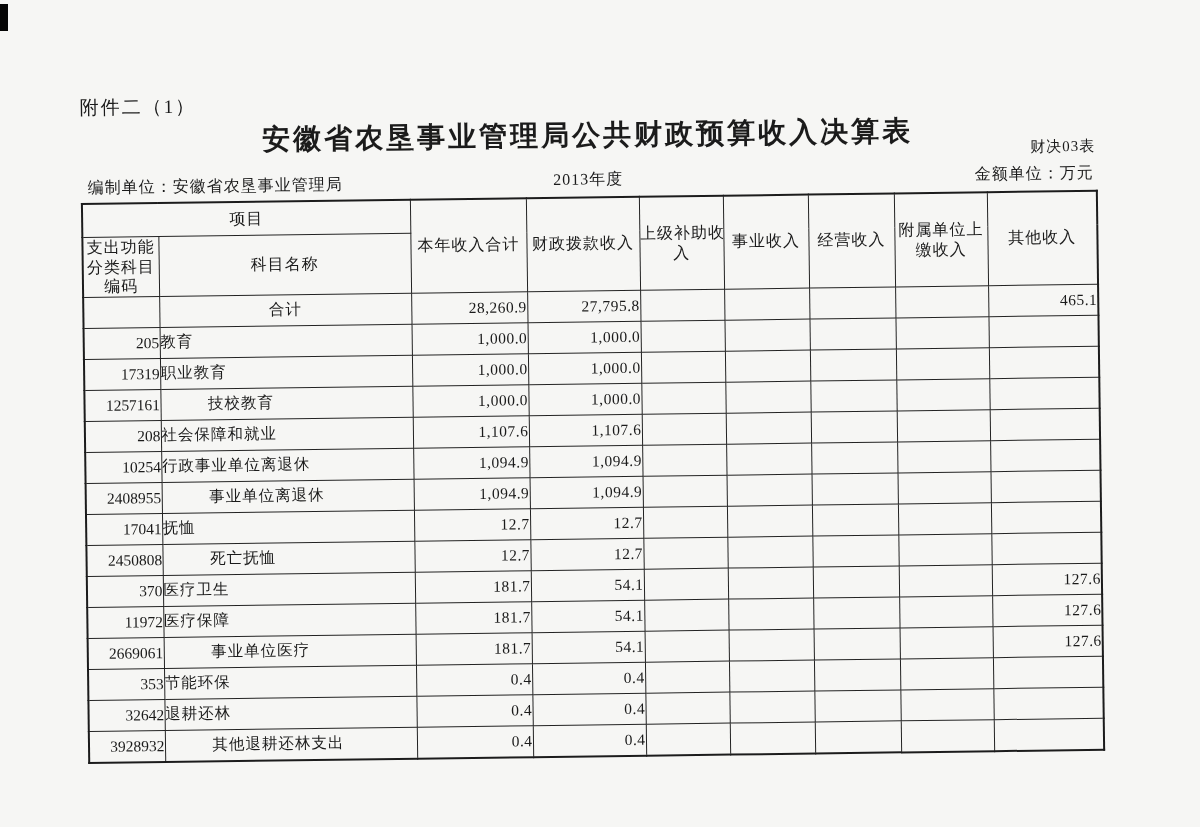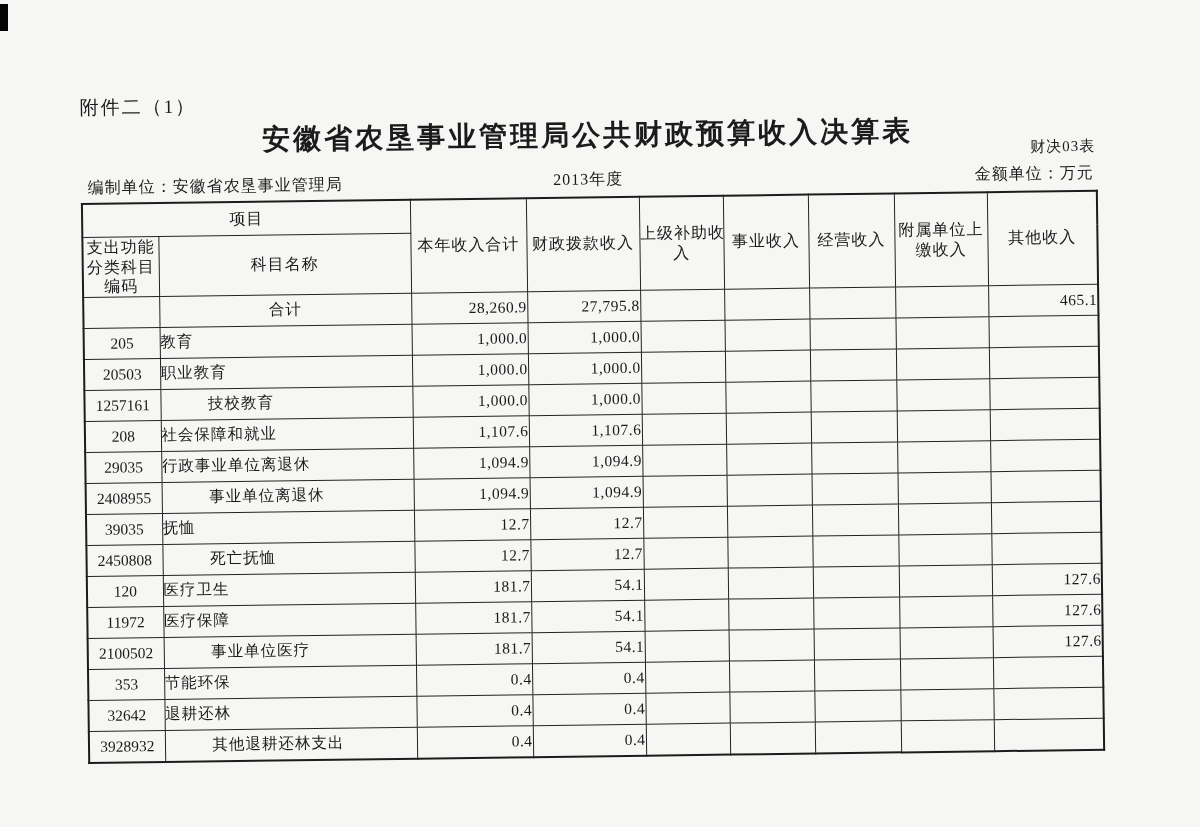--- a/index.html
+++ b/index.html
@@ -51,21 +51,21 @@
     font-weight:normal;
     overflow:hidden;
     white-space:nowrap;
   }
   table.report{border:2.5px solid #1c1c1c;}
   thead th{font-size:16px;text-align:center;letter-spacing:1px;line-height:1.3;}
   .th-project{height:32px;}
   .th-code{height:58px;}
   .code-header-lines{display:block;line-height:1.22;}
   tbody td{height:30px;font-size:15.5px;}
-  td.code-cell{text-align:center;padding-left:4px;position:relative;}
+  td.code-cell{text-align:right;padding-left:4px;position:relative;}
   td.name-cell{text-align:left;padding-left:9px;letter-spacing:1px;}
   td.name-cell.indent{padding-left:47px;}
   td.name-cell.center{text-align:center;padding-left:0;}
   td.value-cell{text-align:right;padding-right:6px;letter-spacing:0.5px;}
 </style>
 </head>
 <body>
 
 <div class="scan-corner-mark"></div>
 
@@ -134,21 +134,21 @@
           <td class="name-cell">教育</td>
           <td class="value-cell">1,000.0</td>
           <td class="value-cell">1,000.0</td>
           <td class="value-cell"></td>
           <td class="value-cell"></td>
           <td class="value-cell"></td>
           <td class="value-cell"></td>
           <td class="value-cell"></td>
         </tr>
         <tr>
-          <td class="code-cell">20503</td>
+          <td class="code-cell">17319</td>
           <td class="name-cell">职业教育</td>
           <td class="value-cell">1,000.0</td>
           <td class="value-cell">1,000.0</td>
           <td class="value-cell"></td>
           <td class="value-cell"></td>
           <td class="value-cell"></td>
           <td class="value-cell"></td>
           <td class="value-cell"></td>
         </tr>
         <tr>
@@ -167,21 +167,21 @@
           <td class="name-cell">社会保障和就业</td>
           <td class="value-cell">1,107.6</td>
           <td class="value-cell">1,107.6</td>
           <td class="value-cell"></td>
           <td class="value-cell"></td>
           <td class="value-cell"></td>
           <td class="value-cell"></td>
           <td class="value-cell"></td>
         </tr>
         <tr>
-          <td class="code-cell">29035</td>
+          <td class="code-cell">10254</td>
           <td class="name-cell">行政事业单位离退休</td>
           <td class="value-cell">1,094.9</td>
           <td class="value-cell">1,094.9</td>
           <td class="value-cell"></td>
           <td class="value-cell"></td>
           <td class="value-cell"></td>
           <td class="value-cell"></td>
           <td class="value-cell"></td>
         </tr>
         <tr>
@@ -189,21 +189,21 @@
           <td class="name-cell indent">事业单位离退休</td>
           <td class="value-cell">1,094.9</td>
           <td class="value-cell">1,094.9</td>
           <td class="value-cell"></td>
           <td class="value-cell"></td>
           <td class="value-cell"></td>
           <td class="value-cell"></td>
           <td class="value-cell"></td>
         </tr>
         <tr>
-          <td class="code-cell">39035</td>
+          <td class="code-cell">17041</td>
           <td class="name-cell">抚恤</td>
           <td class="value-cell">12.7</td>
           <td class="value-cell">12.7</td>
           <td class="value-cell"></td>
           <td class="value-cell"></td>
           <td class="value-cell"></td>
           <td class="value-cell"></td>
           <td class="value-cell"></td>
         </tr>
         <tr>
@@ -211,21 +211,21 @@
           <td class="name-cell indent">死亡抚恤</td>
           <td class="value-cell">12.7</td>
           <td class="value-cell">12.7</td>
           <td class="value-cell"></td>
           <td class="value-cell"></td>
           <td class="value-cell"></td>
           <td class="value-cell"></td>
           <td class="value-cell"></td>
         </tr>
         <tr>
-          <td class="code-cell">120</td>
+          <td class="code-cell">370</td>
           <td class="name-cell">医疗卫生</td>
           <td class="value-cell">181.7</td>
           <td class="value-cell">54.1</td>
           <td class="value-cell"></td>
           <td class="value-cell"></td>
           <td class="value-cell"></td>
           <td class="value-cell"></td>
           <td class="value-cell">127.6</td>
         </tr>
         <tr>
@@ -233,21 +233,21 @@
           <td class="name-cell">医疗保障</td>
           <td class="value-cell">181.7</td>
           <td class="value-cell">54.1</td>
           <td class="value-cell"></td>
           <td class="value-cell"></td>
           <td class="value-cell"></td>
           <td class="value-cell"></td>
           <td class="value-cell">127.6</td>
         </tr>
         <tr>
-          <td class="code-cell">2100502</td>
+          <td class="code-cell">2669061</td>
           <td class="name-cell indent">事业单位医疗</td>
           <td class="value-cell">181.7</td>
           <td class="value-cell">54.1</td>
           <td class="value-cell"></td>
           <td class="value-cell"></td>
           <td class="value-cell"></td>
           <td class="value-cell"></td>
           <td class="value-cell">127.6</td>
         </tr>
         <tr>

